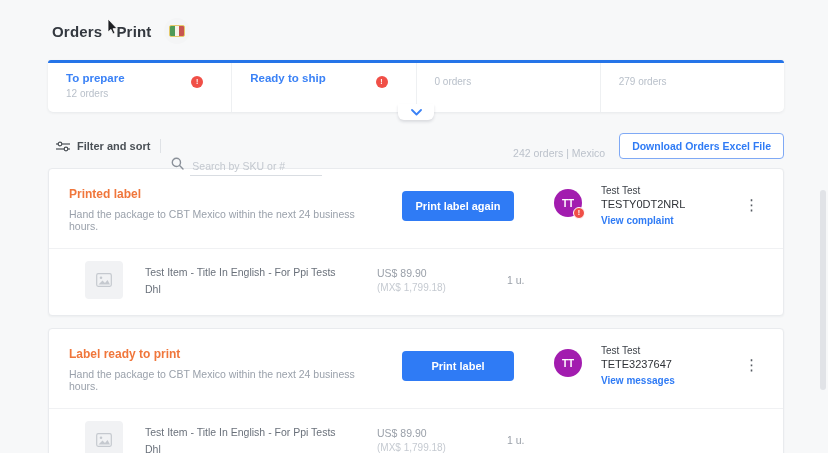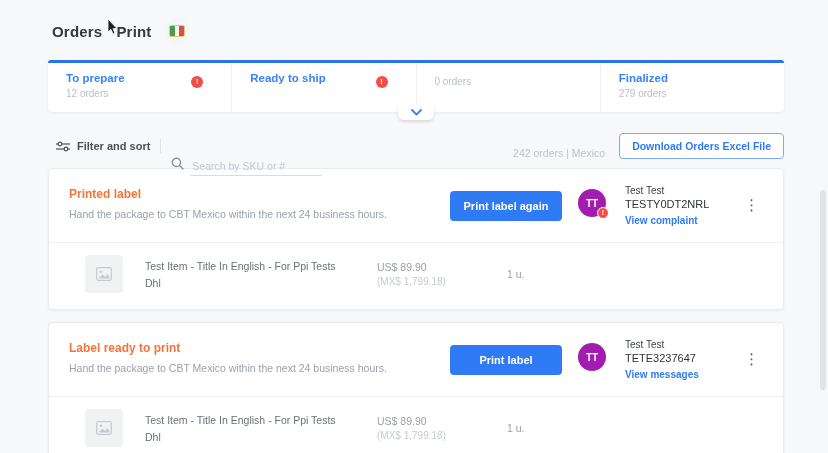--- a/index.html
+++ b/index.html
@@ -89,20 +89,21 @@
   
   .order-card {
     background: #ffffff;
     border: 1px solid #e9ebee; border-radius: 4px;
     box-shadow: 0 1px 2px rgba(40,50,70,.05);
     margin: 0 44px 12px 48px;
   }
   .card-head {
     display: flex; align-items: flex-start;
     padding: 16px 18px 16px 20px;
+    gap: 24px;
   }
   .status-block { flex: 1; padding-top: 2px; }
   .status-title { font-size: 12px; font-weight: bold; color: #f0763b; }
   .status-instruction { font-size: 10.5px; color: #9aa1ab; margin-top: 7px; }
   .primary-btn {
     background: #2f7bf5; color: #ffffff; border: none; border-radius: 4px;
     font-size: 11px; font-weight: bold; padding: 9px 0; width: 112px;
     cursor: pointer; margin: 6px 16px 0 0;
     font-family: "Liberation Sans", sans-serif;
   }
@@ -182,21 +183,20 @@
         <div class="tab-badge">!</div>
       </div>
       <div class="tab">
         <div class="tab-label">Ready to ship</div>
         <div class="tab-badge">!</div>
       </div>
       <div class="tab">
         <div class="tab-count">0 orders</div>
       </div>
       <div class="tab">
-        <div class="tab-label">Finalized</div>
         <div class="tab-count">279 orders</div>
       </div>
     </div>
     <div class="chevron-pill">
       <svg width="11" height="7" viewBox="0 0 11 7">
           <path d="M1 1 L5.5 5.5 L10 1" fill="none" stroke="#3b82f6" stroke-width="1.8" stroke-linecap="round" stroke-linejoin="round"></path>
         </svg>
     </div>
   </div>
 

